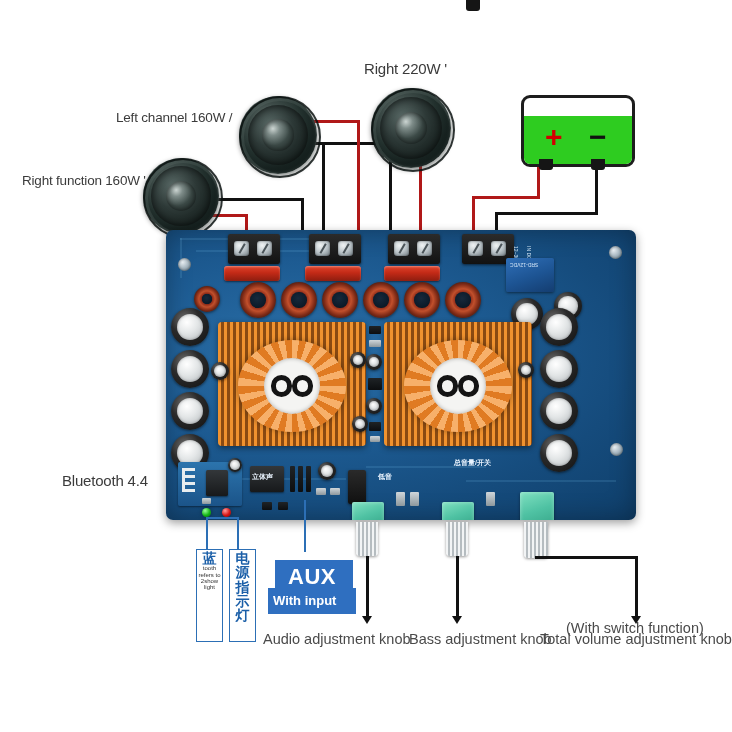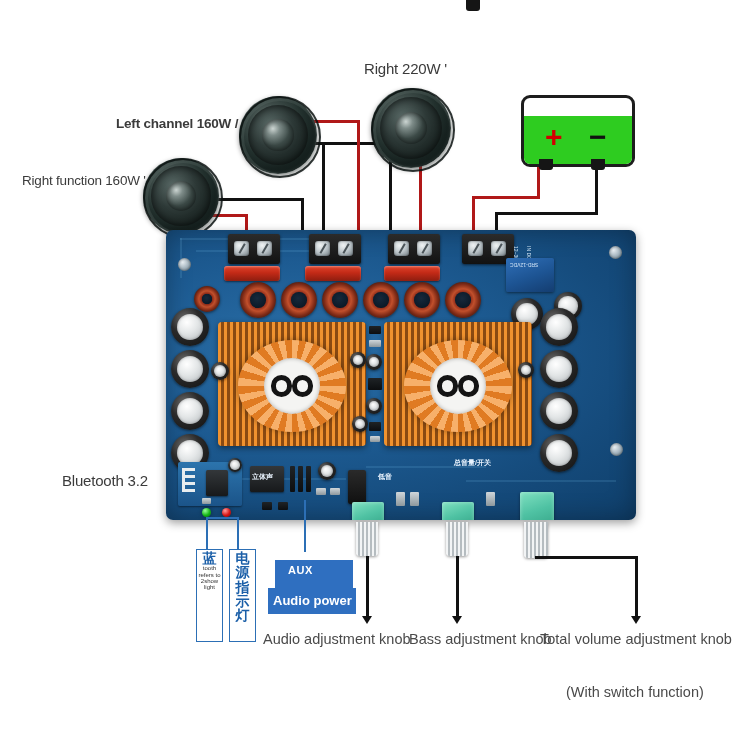--- a/index.html
+++ b/index.html
@@ -132,39 +132,39 @@
   .wire.red{background:#b01818;}
 
   
   .vbox{position:absolute;border:1.4px solid #2c6fb5;background:#ffffff;
         display:flex;flex-direction:column;align-items:center;justify-content:flex-start;
         padding-top:1px;box-sizing:border-box;}
   .vbox .cjk{color:#1b5fa8;font-size:14px;line-height:1.02;font-weight:bold;}
   .vbox .tiny{color:#333;font-size:6px;line-height:1.05;text-align:center;}
 
   .auxbox{position:absolute;background:#2f6fc0;}
-  .auxbox .t1{position:absolute;color:#ffffff;font-weight:bold;font-size:11px;letter-spacing:.5px;}
+  .auxbox .t1{position:absolute;color:#ffffff;font-weight:bold;font-size:22px;letter-spacing:.5px;}
   .auxbox .t2{position:absolute;color:#ffffff;font-weight:bold;font-size:13px;}
 
   .leader{position:absolute;background:#2c6fb5;}
 
   .arrow{position:absolute;width:0;height:0;border-left:5px solid transparent;
          border-right:5px solid transparent;border-top:8px solid #111;}
 
   .botline{position:absolute;color:#4a4a4a;font-size:14.5px;white-space:nowrap;}
 </style>
 </head>
 <body>
 
 <div id="stage">
 
   <div class="lbl small" style="left:22px;top:173px;">Right function 160W '</div>
-  <div class="lbl small" style="left:116px;top:116px;font-weight:bold;">Left channel 160W /</div>
+  <div class="lbl small" style="left:116px;top:110px;">Left channel 160W /</div>
   <div class="lbl" style="left:364px;top:60px;">Right 220W '</div>
-  <div class="lbl" style="left:62px;top:472px;">Bluetooth 3.2</div>
+  <div class="lbl" style="left:62px;top:472px;">Bluetooth 4.4</div>
 
   <div class="wire" style="left:196px;top:198px;width:108px;height:3px;"></div>
   <div class="wire" style="left:301px;top:198px;width:3px;height:34px;"></div>
   <div class="wire red" style="left:180px;top:214px;width:68px;height:3px;"></div>
   <div class="wire red" style="left:245px;top:214px;width:3px;height:18px;"></div>
 
   <div class="wire" style="left:297px;top:142px;width:88px;height:3px;"></div>
   <div class="wire" style="left:322px;top:142px;width:3px;height:90px;"></div>
   <div class="wire red" style="left:297px;top:120px;width:63px;height:3px;"></div>
   <div class="wire red" style="left:357px;top:120px;width:3px;height:112px;"></div>
@@ -349,31 +349,31 @@
     <div class="cjk">源</div>
     <div class="cjk">指</div>
     <div class="cjk">示</div>
     <div class="cjk">灯</div>
   </div>
 
   <div class="auxbox" style="left:275px;top:560px;width:78px;height:28px;">
     <div class="t1" style="left:13px;top:4px;">AUX</div>
   </div>
   <div class="auxbox" style="left:268px;top:588px;width:88px;height:26px;">
-    <div class="t2" style="left:5px;top:5px;">Audio power</div>
+    <div class="t2" style="left:5px;top:5px;">With input</div>
   </div>
 
   <div class="wire" style="left:366px;top:556px;width:2.5px;height:62px;"></div>
   <div class="arrow" style="left:362px;top:616px;"></div>
 
   <div class="wire" style="left:456px;top:556px;width:2.5px;height:62px;"></div>
   <div class="arrow" style="left:452px;top:616px;"></div>
 
   <div class="wire" style="left:635px;top:556px;width:2.5px;height:62px;"></div>
   <div class="wire" style="left:535px;top:556px;width:102px;height:2.5px;"></div>
   <div class="arrow" style="left:631px;top:616px;"></div>
 
   <div class="botline" style="left:263px;top:631px;">Audio adjustment knob</div>
   <div class="botline" style="left:540px;top:631px;">Total volume adjustment knob</div>
   <div class="botline" style="left:409px;top:631px;">Bass adjustment knob</div>
-  <div class="botline" style="left:566px;top:684px;">(With switch function)</div>
+  <div class="botline" style="left:566px;top:620px;">(With switch function)</div>
 
 </div>
 
 </body></html>

